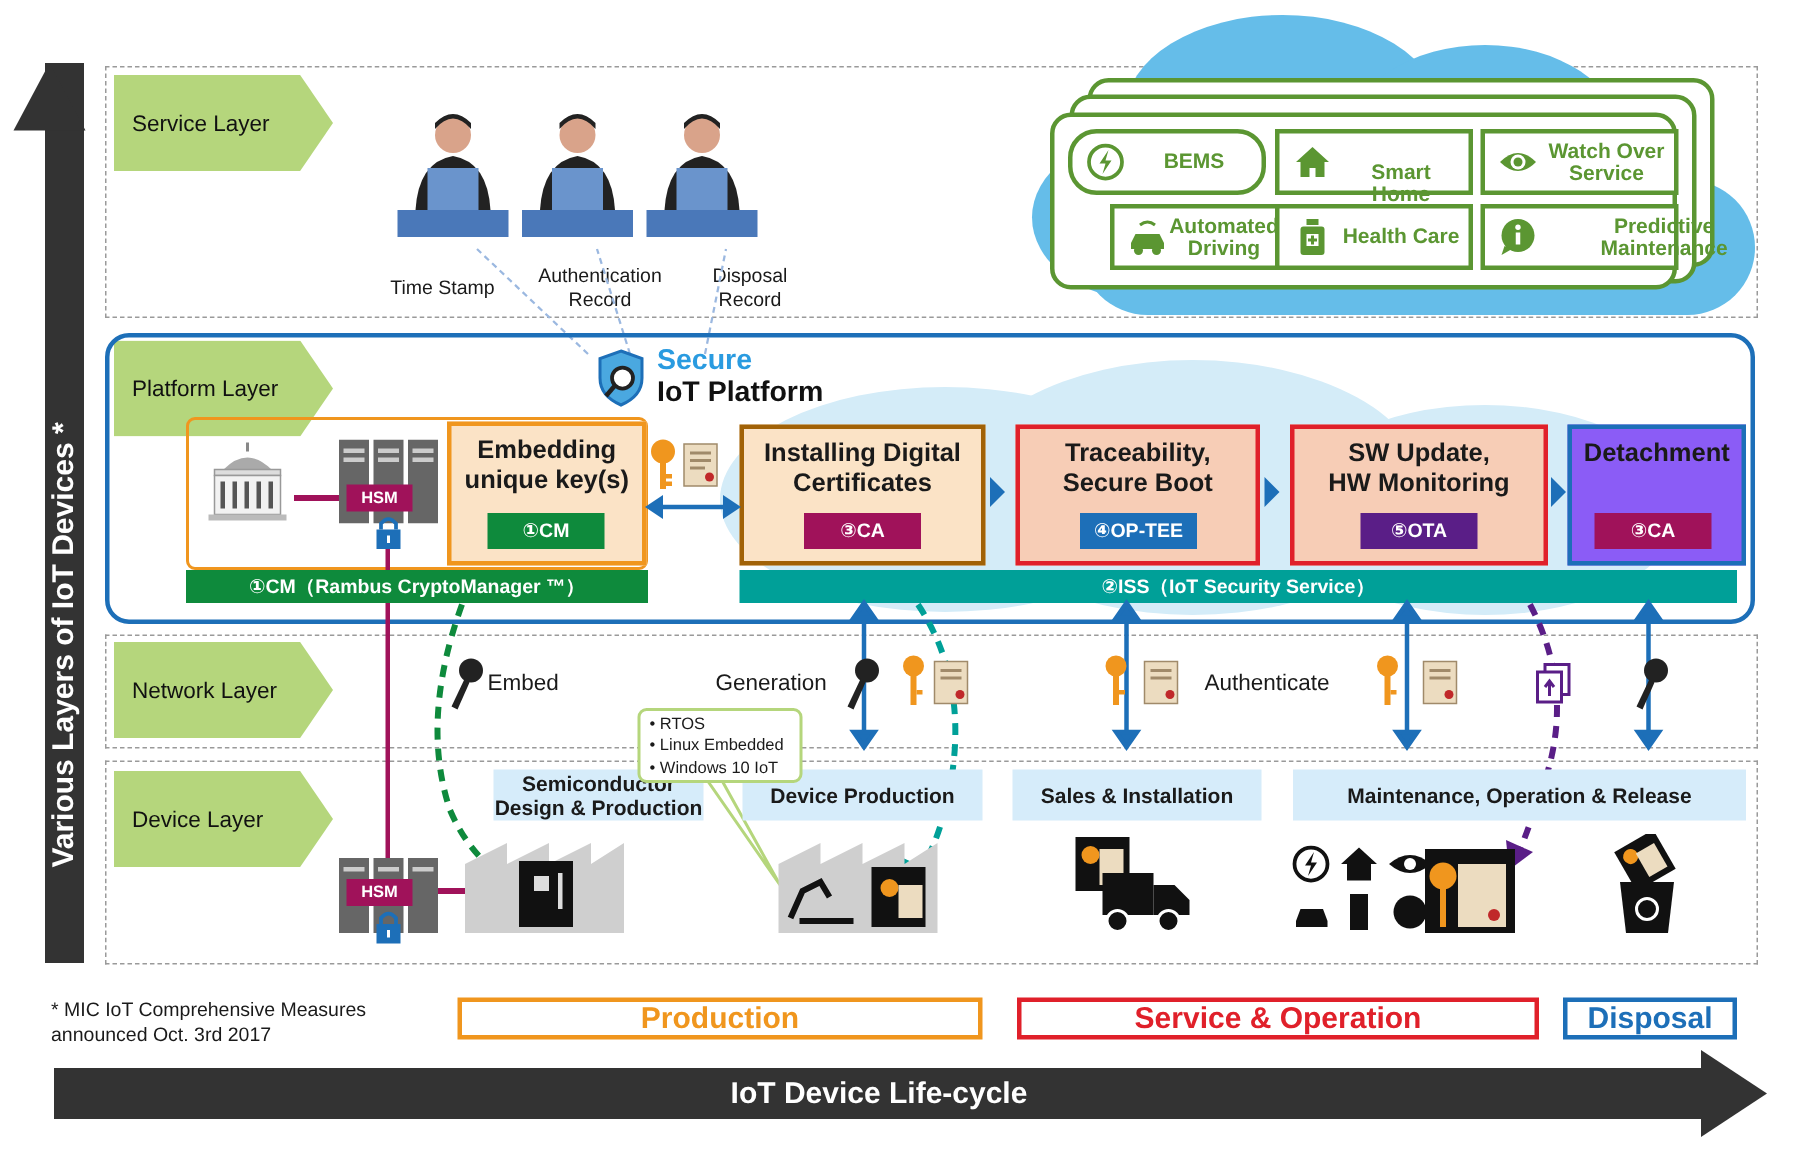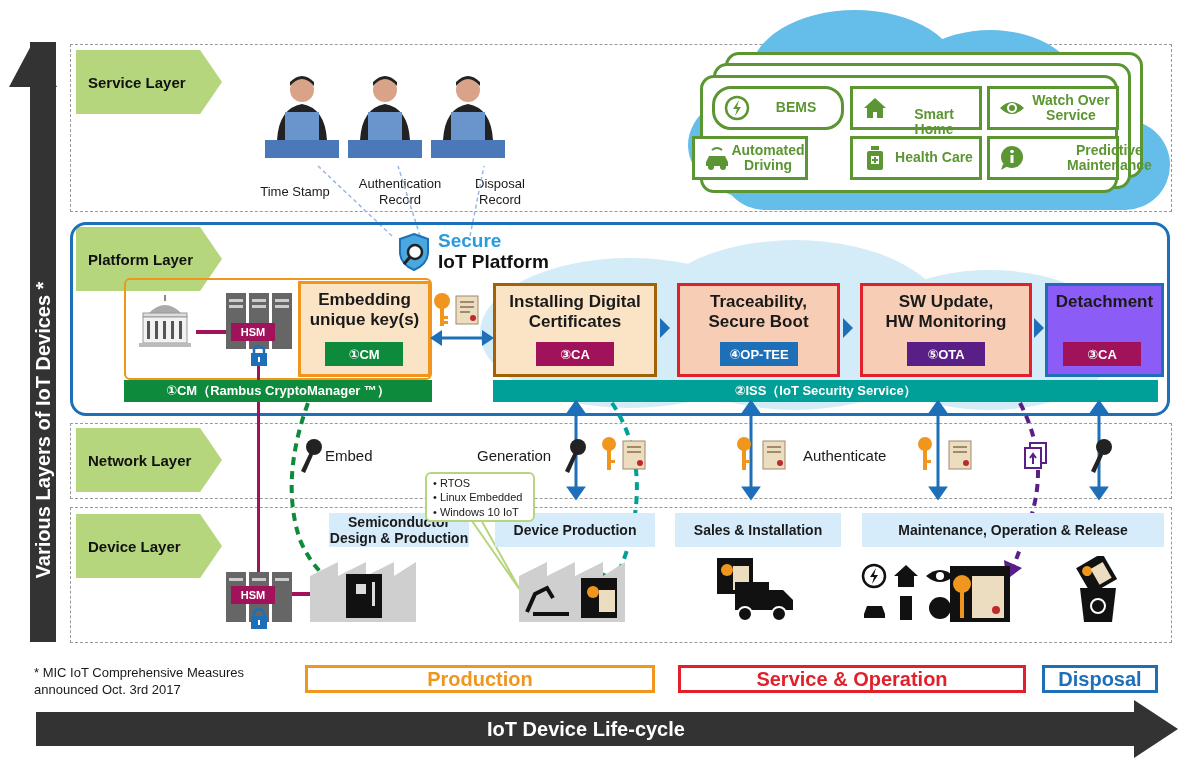--- a/index.html
+++ b/index.html
@@ -1,19 +1,19 @@
 <!DOCTYPE html>
 <html><head>
 <meta charset="utf-8">
 <style>
   * { box-sizing: border-box; margin: 0; padding: 0; }
   body { width: 1200px; height: 778px; background: #fff; font-family: "Liberation Sans", "DejaVu Sans", sans-serif; position: relative; overflow: hidden; color: #1a1a1a; }
   .abs { position: absolute; }
   .dash-box { position: absolute; border: 1.5px dashed #9a9a9a; }
-  .layer-tag { position: absolute; left: 76px; width: 146px; height: 64px; background: #b5d67c; clip-path: polygon(0 0, 85% 0, 100% 50%, 85% 100%, 0 100%); display: flex; align-items: center; padding-left: 12px; font-size: 15px; font-weight: bold; color: #111; }
+  .layer-tag { position: absolute; left: 76px; width: 146px; height: 64px; background: #b5d67c; clip-path: polygon(0 0, 85% 0, 100% 50%, 85% 100%, 0 100%); display: flex; align-items: center; padding-left: 12px; font-size: 15px; font-weight: normal; color: #111; }
   .vert-arrow { position: absolute; left: 30px; top: 42px; width: 26px; height: 600px; background: #333; }
   .vert-arrow-head { position: absolute; left: 22px; top: 42px; width: 0; height: 0; border-left: 24px solid transparent; border-right: 24px solid transparent; border-bottom: 45px solid #333; transform: translate(-13px, -0px); }
   .vert-label { position: absolute; left: 43px; top: 430px; transform: translate(-50%, -50%) rotate(-90deg); white-space: nowrap; color: #fff; font-size: 20px; font-weight: bold; }
   .small-text { font-size: 13px; text-align: center; line-height: 1.2; }
   .cloud { position: absolute; background: #65bde9; border-radius: 50%; }
   .cloud-pale { position: absolute; background: #d4ecf8; border-radius: 50%; }
   .svc-card { position: absolute; border: 3px solid #5b9632; background: #fff; border-radius: 14px; }
   .svc-cell { position: absolute; border: 3px solid #5b9632; background: #fff; display: flex; align-items: center; color: #5b9632; font-size: 14px; font-weight: bold; }
   .svc-cell .ico { width: 28px; height: 28px; margin-left: 8px; display: flex; align-items: center; justify-content: center; font-size: 20px; color: #5b9632; flex-shrink: 0; }
   .svc-cell .lbl { flex: 1; text-align: center; line-height: 1.1; }
@@ -112,21 +112,21 @@
   <span class="ico">
     <svg width="28" height="26">
         <path d="M2 13 Q14 1 26 13 Q14 25 2 13Z" fill="#5b9632"></path>
         <circle cx="14" cy="13" r="5" fill="#fff"></circle>
         <circle cx="14" cy="13" r="3" fill="#5b9632"></circle>
       </svg>
   </span>
   <span class="lbl" style="white-space:pre-line;">Watch Over
 Service</span>
 </div>
-<div class="svc-cell" style="left:692px; top:136px; width:116px; height:44px;">
+<div class="svc-cell" style="left:740px; top:136px; width:116px; height:44px;">
   <span class="ico">
     <svg width="28" height="26">
         <path d="M9 5 Q14 1 19 5" stroke="#5b9632" fill="none" stroke-width="2"></path>
         <path d="M3 17 L6 11 L22 11 L25 17 L25 21 L3 21Z" fill="#5b9632"></path>
         <circle cx="8" cy="22" r="3" fill="#5b9632"></circle>
         <circle cx="20" cy="22" r="3" fill="#5b9632"></circle>
       </svg>
   </span>
   <span class="lbl" style="white-space:pre-line;">Automated
 Driving</span>

